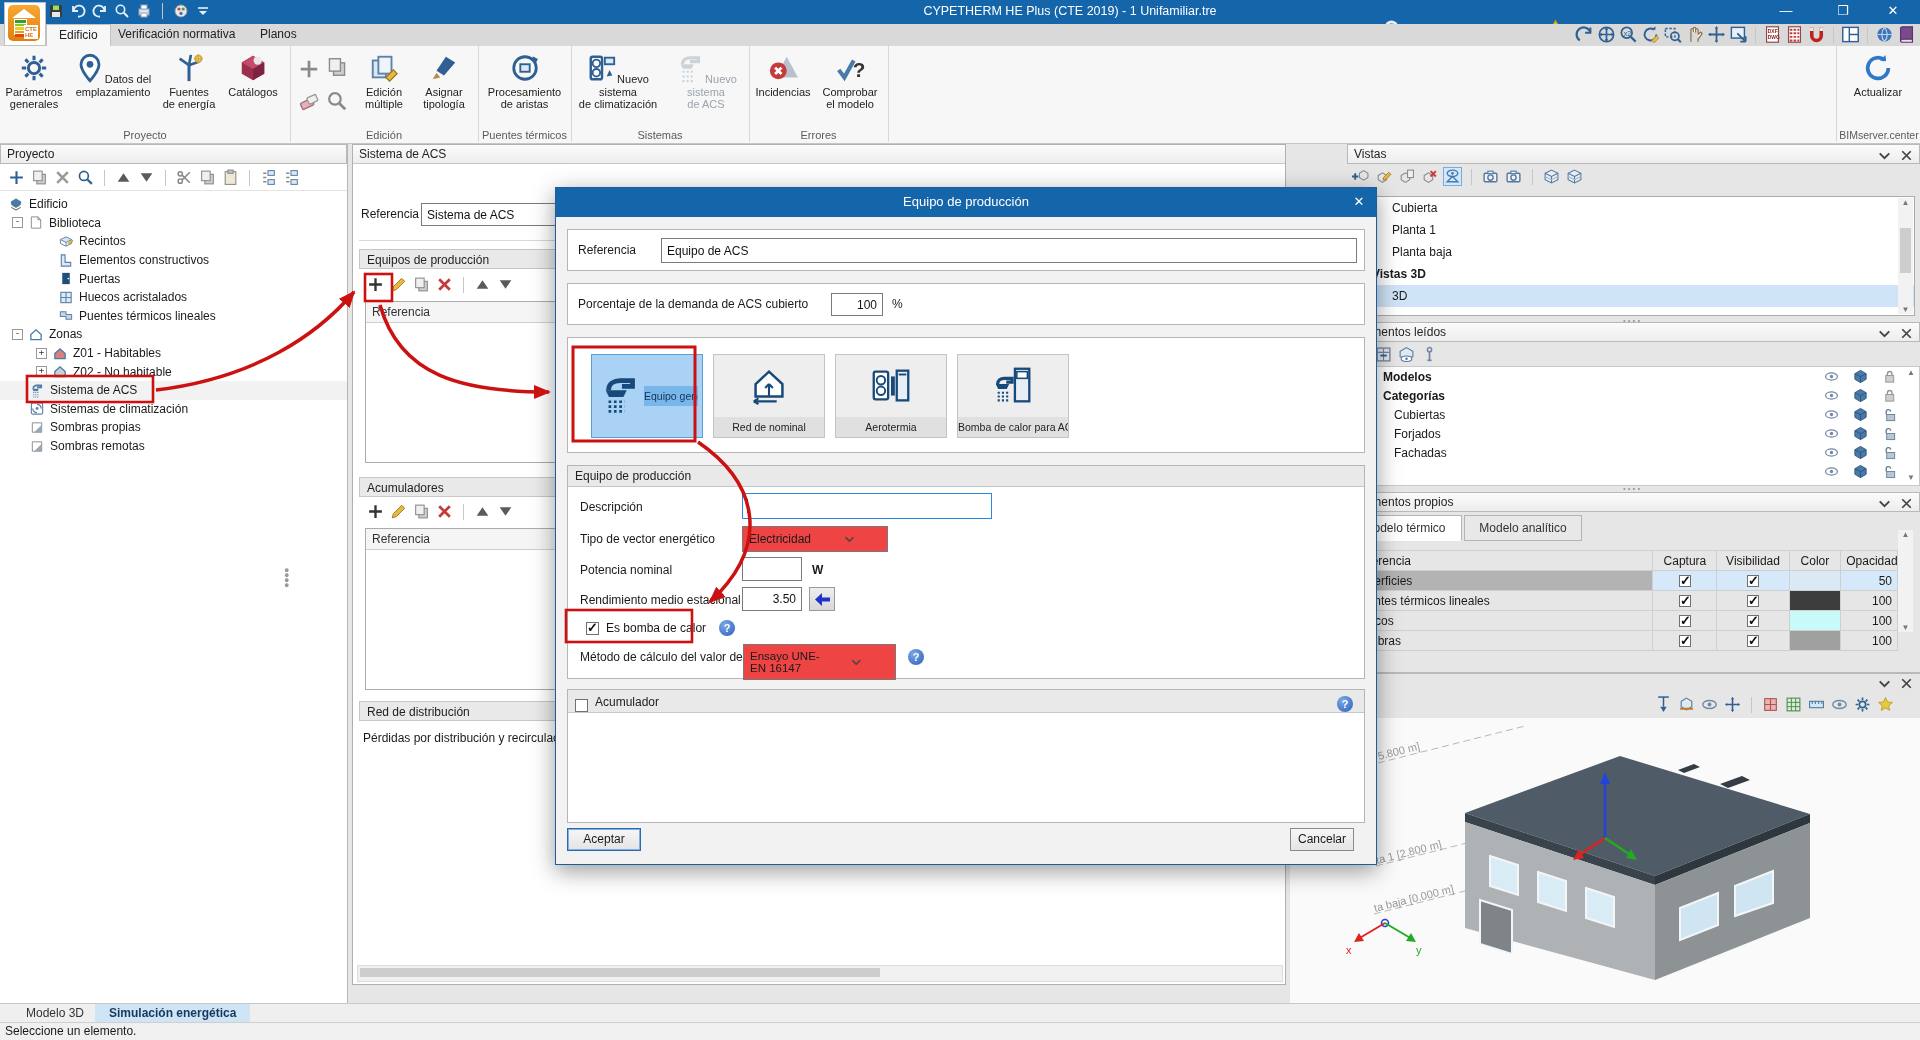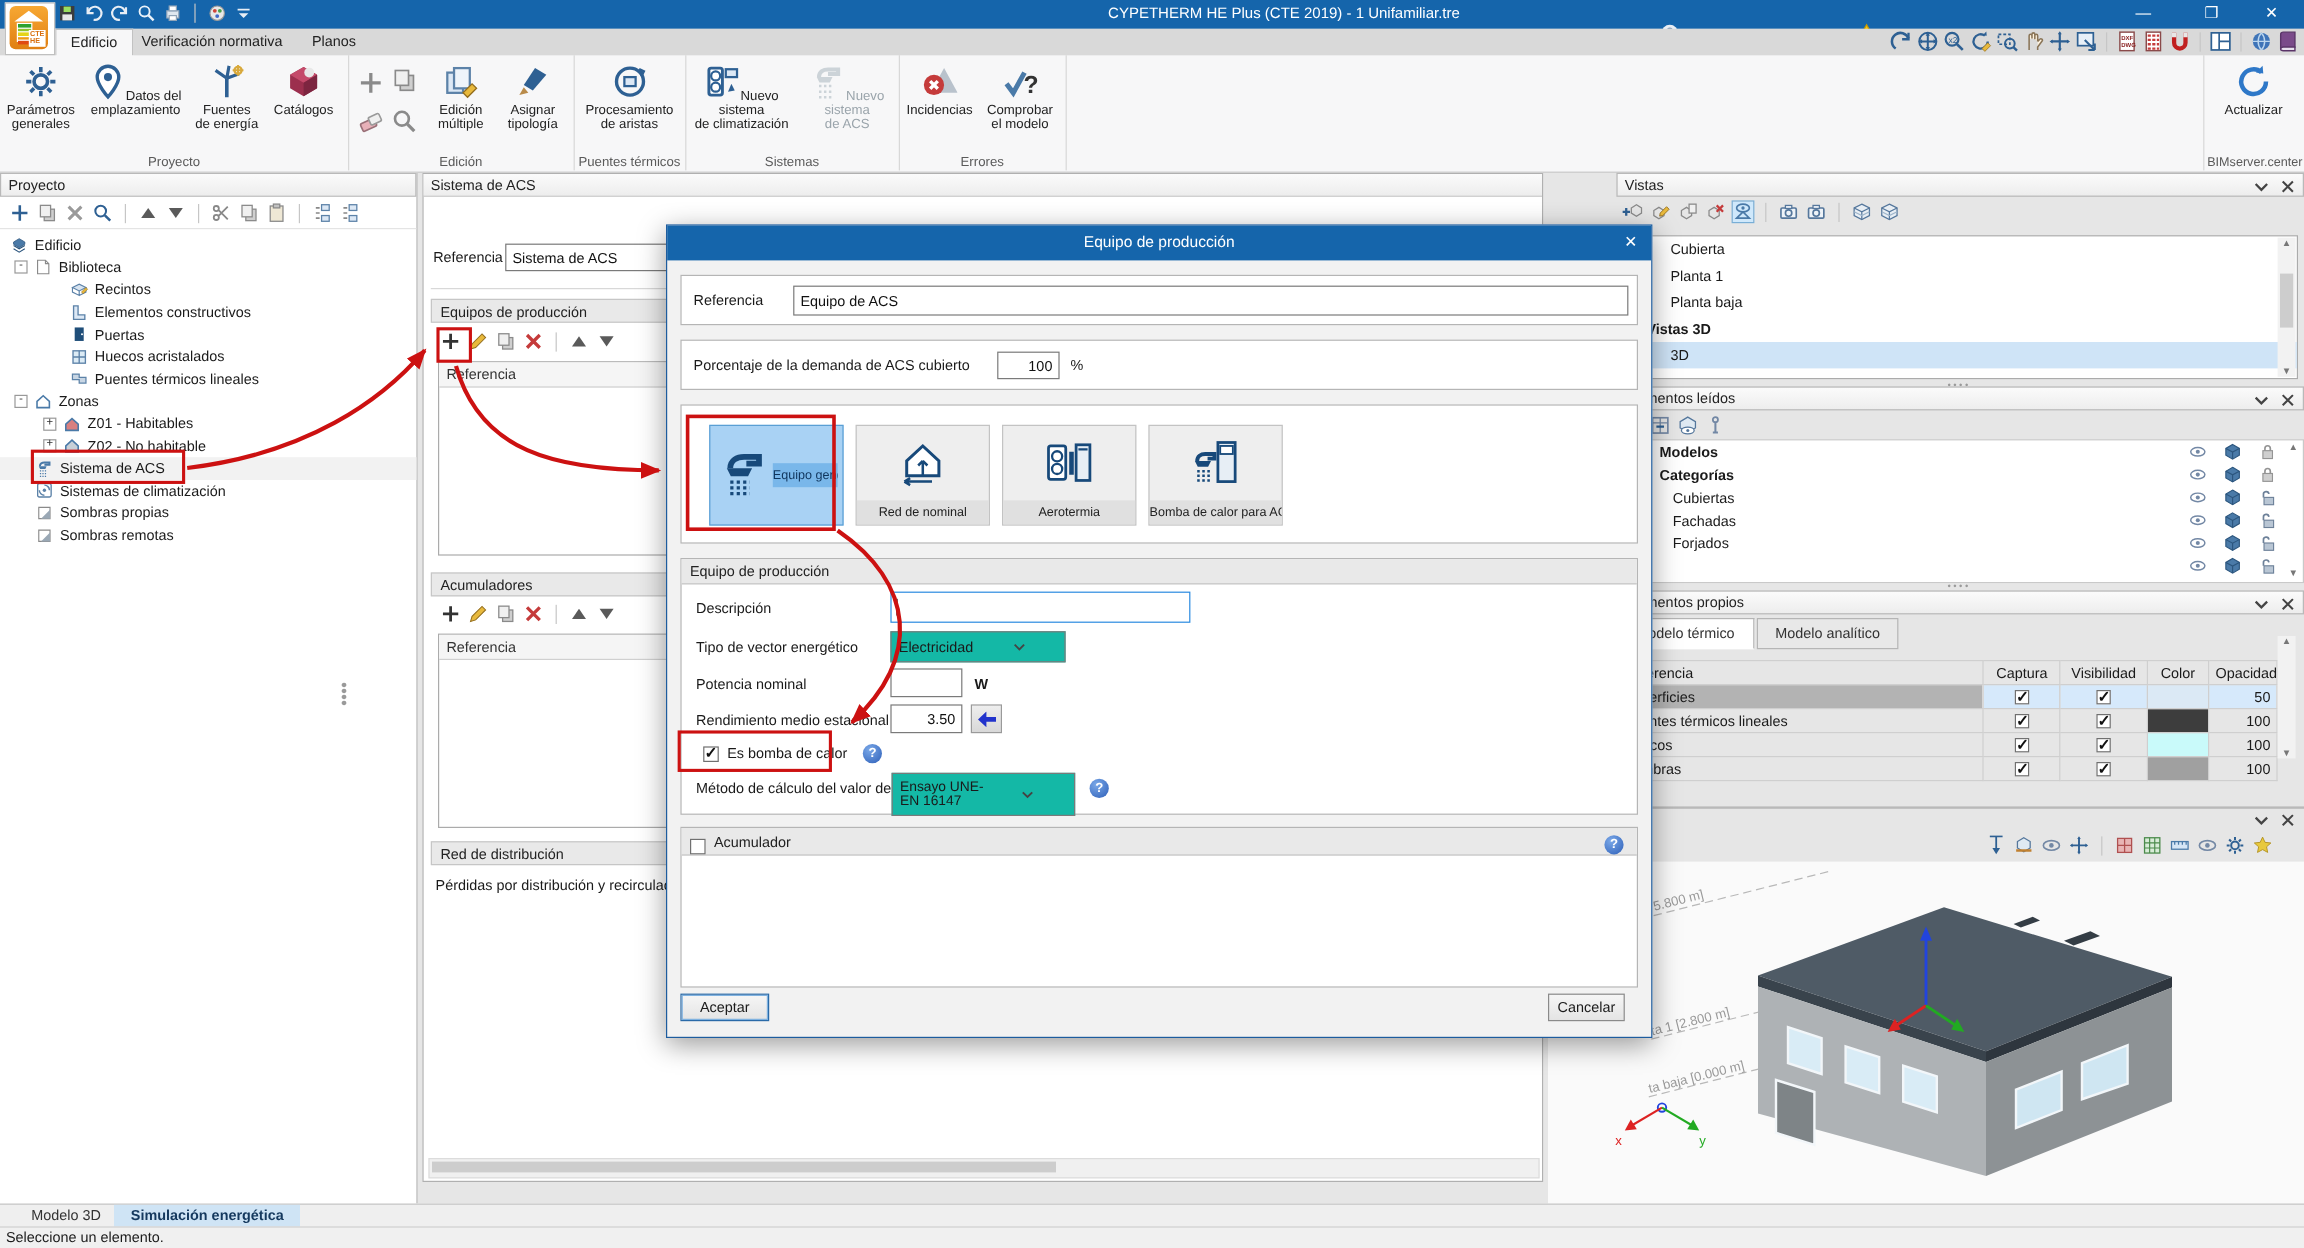--- a/index.html
+++ b/index.html
@@ -38,21 +38,21 @@
   .rsm{position:absolute;width:22px;height:22px;}
   .rsm .i{width:22px;height:22px;color:#8a8a8a;}
   
   .phead{background:linear-gradient(#fbfbfb,#ededed);border:1px solid #b9b9b9;line-height:18px;padding:0 6px;font-size:12px;color:#222;}
   .sect{background:#e9e9e9;border:1px solid #c6c6c6;height:20px;line-height:20px;padding:0 7px;color:#222;}
   .listbox{background:#fff;border:1px solid #ababab;}
   .colhead{background:#f5f5f5;border-bottom:1px solid #d0d0d0;height:20px;line-height:20px;padding:0 6px;color:#333;}
   .toolrow{display:flex;align-items:center;gap:6px;}
   .toolrow .i{cursor:pointer;}
   input.fld{font:12px "Liberation Sans",sans-serif;border:1px solid #7a7a7a;padding:1px 5px;background:#fff;color:#111;box-sizing:border-box;}
-  .sel{background:#14b8a6;border:1px solid #7a7a7a;display:flex;align-items:center;padding:0 4px 0 6px;box-sizing:border-box;}
+  .sel{background:#ef4444;border:1px solid #7a7a7a;display:flex;align-items:center;padding:0 4px 0 6px;box-sizing:border-box;}
   .sel span{flex:1;}
   .sel .i{width:14px;height:14px;color:#444;}
   .cb{width:13px;height:13px;background:#fff;border:1px solid #707070;position:relative;flex:none;box-sizing:border-box;}
   .cb.on::after{content:"✓";position:absolute;left:0px;top:-3px;font-size:13px;font-weight:bold;color:#111;}
   .helpq{width:16px;height:16px;border-radius:50%;background:radial-gradient(circle at 35% 30%,#7aa8e8,#2d5fb8);color:#fff;font-size:11px;font-weight:bold;text-align:center;line-height:16px;flex:none;}
   
   .trow{height:18.6px;display:flex;align-items:center;white-space:nowrap;}
   .trow.selrow{background:#f2f2f2;}
   .exp{width:9px;height:9px;border:1px solid #999;background:#fff;font:9px/7px "DejaVu Sans Mono",monospace;text-align:center;color:#333;margin-right:5px;flex:none;}
   .ticon{width:16px;height:15px;margin-right:5px;flex:none;}
@@ -872,24 +872,24 @@
               <path d="M3 4h3M3 8h3M3 12h3" stroke="#888" stroke-width="1.3" fill="none"></path>
               <rect x="7.5" y="1.5" width="6" height="4.5" fill="#dce8f5" stroke="#5c82a8"></rect>
               <rect x="7.5" y="10" width="6" height="4.5" fill="#dce8f5" stroke="#5c82a8"></rect>
             </svg></span>
           <span>Categorías</span>
         </div>
       <div class="lrow" style="padding-left:46px">
           <span>Cubiertas</span>
         </div>
       <div class="lrow" style="padding-left:46px">
+          <span>Forjados</span>
+        </div>
+      <div class="lrow" style="padding-left:46px">
           <span>Fachadas</span>
-        </div>
-      <div class="lrow" style="padding-left:46px">
-          <span>Forjados</span>
         </div>
 
       <div class="abs" style="left:475px;top:0;width:78px">
         <div class="lrow" style="gap:12px">
             <span class="i rowic">
               <svg viewBox="0 0 16 16">
                 <ellipse cx="8" cy="8" rx="6.3" ry="3.8" fill="none" stroke="#7388a5" stroke-width="1.3"></ellipse>
                 <circle cx="8" cy="8" r="1.8" fill="#7388a5"></circle>
               </svg>
             </span>

